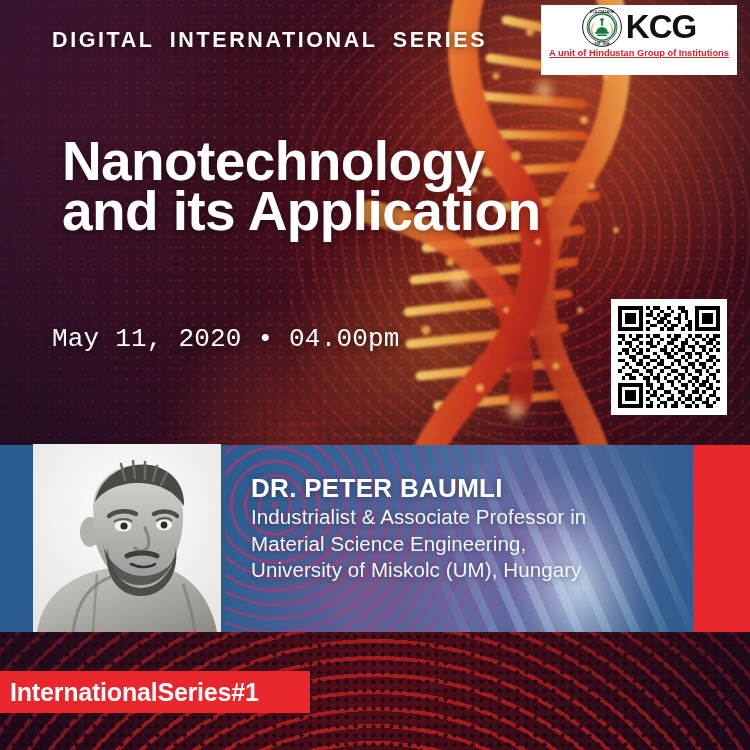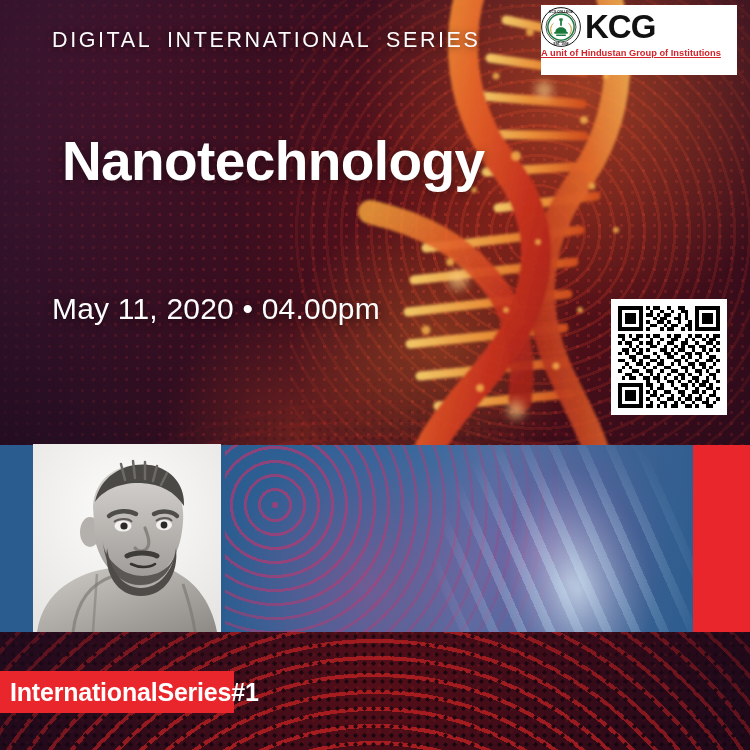--- a/index.html
+++ b/index.html
@@ -68,31 +68,31 @@
       radial-gradient(circle at 40% 58%, rgba(230,80,36,.30) 0%, rgba(230,80,36,0) 22%);
   }
 
   
   .dna{position:absolute;left:330px;top:-20px;width:400px;height:470px;opacity:.97;}
 
   
   .eyebrow{
     position:absolute;left:52px;top:28px;
     color:#fdfbfb;
-    font-size:21.5px;letter-spacing:2.6px;font-weight:400;
+    font-size:21.5px;letter-spacing:2.6px;font-weight:700;
     word-spacing:7px;
     text-shadow:0 1px 7px rgba(0,0,0,.55);
     white-space:nowrap;
   }
 
   
   .logo{
     position:absolute;left:541px;top:5px;width:196px;height:70px;
     background:#ffffff;
-    display:flex;flex-direction:column;justify-content:flex-start;
+    display:flex;flex-direction:column;align-items:center;justify-content:flex-start;
     padding-top:2px;box-sizing:border-box;
   }
   .logo-row{display:flex;align-items:center;gap:4px;height:40px;}
   .logo-seal{width:40px;height:40px;flex:0 0 40px;}
   .logo-kcg{
     font-size:33px;font-weight:700;color:#111;letter-spacing:-1px;line-height:38px;
     font-family:"Liberation Sans", sans-serif;
   }
   .logo-sub{
     font-size:13.3px;font-weight:700;color:#1a1a1a;letter-spacing:.2px;line-height:15px;
@@ -106,24 +106,25 @@
   .title{
     position:absolute;left:62px;top:104px;width:430px;
     color:#ffffff;font-size:55px;line-height:50px;font-weight:700;
     letter-spacing:-.6px;
     text-shadow:0 2px 10px rgba(0,0,0,.45);
     margin-top:32px;
   }
   .title div{white-space:nowrap;}
 
   .datetime{
-    position:absolute;left:52px;top:292px;
-    color:#fdfdfd;font-size:30px;font-weight:400;letter-spacing:.2px;
+    position:absolute;left:52px;top:324px;
+    color:#fdfdfd;font-size:26px;font-weight:400;letter-spacing:.2px;
     text-shadow:0 2px 9px rgba(0,0,0,.55);
     white-space:nowrap;
+    font-family:Liberation Mono, monospace;
   }
 
   
   .qr{
     position:absolute;left:611px;top:299px;width:116px;height:116px;
     background:#fff;padding:7px;box-sizing:border-box;
   }
   .qr svg{display:block;width:100%;height:100%;}
 
   
@@ -178,21 +179,21 @@
     color:#ffffff;font-size:26px;font-weight:700;letter-spacing:.3px;line-height:31px;
     text-shadow:0 1px 6px rgba(10,30,60,.5);white-space:nowrap;
   }
   .sp-line{
     color:#f4f7fa;font-size:20.5px;font-weight:400;line-height:26.5px;letter-spacing:.1px;
     text-shadow:0 1px 6px rgba(10,30,60,.5);white-space:nowrap;
   }
 
   
   .tag{
-    position:absolute;left:0;top:671px;width:234px;height:42px;
+    position:absolute;left:0;top:671px;width:310px;height:42px;
     background:#e8262b;
     display:flex;align-items:center;
   }
   .tag span{
     color:#ffffff;font-size:25px;font-weight:700;letter-spacing:-.2px;
     padding-left:10px;white-space:nowrap;
   }
 </style>
 </head>
 <body>
@@ -305,20 +306,21 @@
           <path d="M46 44 C50 38, 49 30, 44 26"></path>
         </g>
       </svg>
       <div class="logo-kcg">KCG</div>
     </div>
     <div class="logo-sub2">A unit of Hindustan Group of Institutions</div>
   </div>
 
   <div class="title">
     <div>Nanotechnology</div>
+    <div>and its Application</div>
   </div>
 
   <div class="datetime">May 11, 2020 • 04.00pm</div>
 
   <div class="qr">
     <svg viewBox="0 0 29 29" shape-rendering="crispEdges">
       <rect width="29" height="29" fill="#fff"></rect>
       <g fill="#000">
         <rect x="0" y="0" width="7" height="1"></rect>
           <rect x="0" y="6" width="7" height="1"></rect>
@@ -603,18 +605,24 @@
       <path d="M112 84 C116 94, 118 102, 112 106 C108 108, 104 107, 102 104" fill="none" stroke="#87847f" stroke-width="3.2" stroke-linecap="round"></path>
 
       <path d="M70 98 C72 124, 86 140, 106 141 C128 142, 142 124, 145 98 C143 116, 134 128, 118 131 C110 133, 96 132, 86 124 C76 116, 71 108, 70 98 Z" fill="#5a5754"></path>
       <path d="M74 104 C78 130, 92 144, 108 144 C126 144, 140 128, 143 104 C146 130, 132 152, 108 152 C84 152, 71 130, 74 104 Z" fill="#4e4b48"></path>
 
       <path d="M94 112 C102 108, 116 108, 124 112" stroke="#3f3d3a" stroke-width="5" fill="none" stroke-linecap="round"></path>
       <path d="M98 120 C106 124, 116 124, 122 120" stroke="#35332f" stroke-width="2.6" fill="none" stroke-linecap="round"></path>
     </svg>
   </div>
 
+  <div class="speaker-txt">
+    <div class="sp-name">DR. PETER BAUMLI</div>
+    <div class="sp-line">Industrialist &amp; Associate Professor in</div>
+    <div class="sp-line">Material Science Engineering,</div>
+    <div class="sp-line">University of Miskolc (UM), Hungary</div>
+  </div>
 
   <div class="tag">
     <span>InternationalSeries#1</span>
   </div>
 
 </div>
 
 </body></html>

